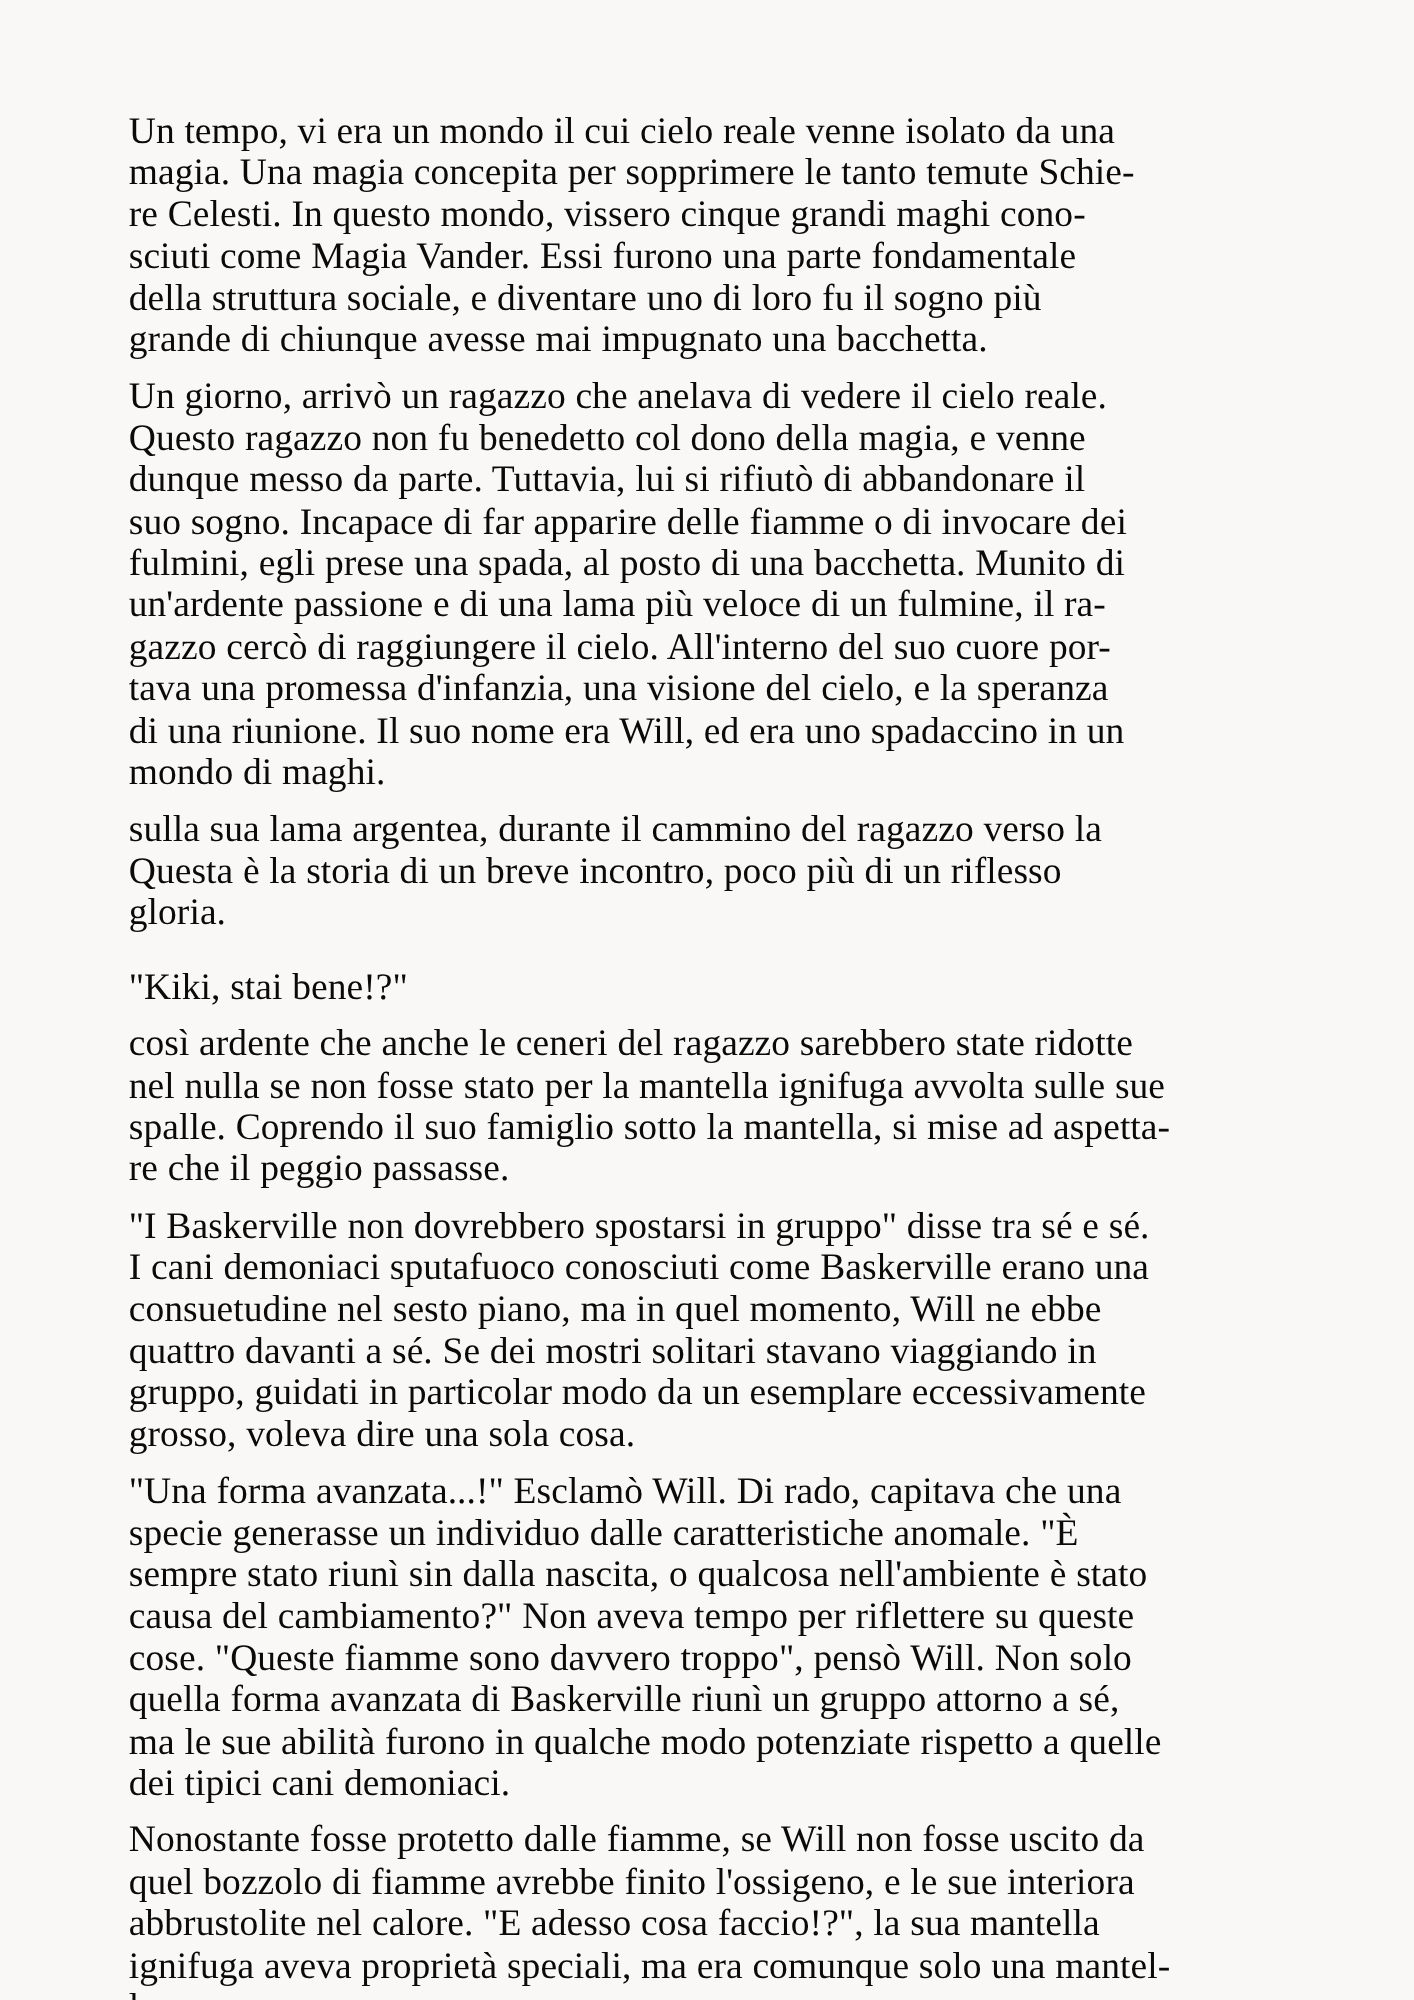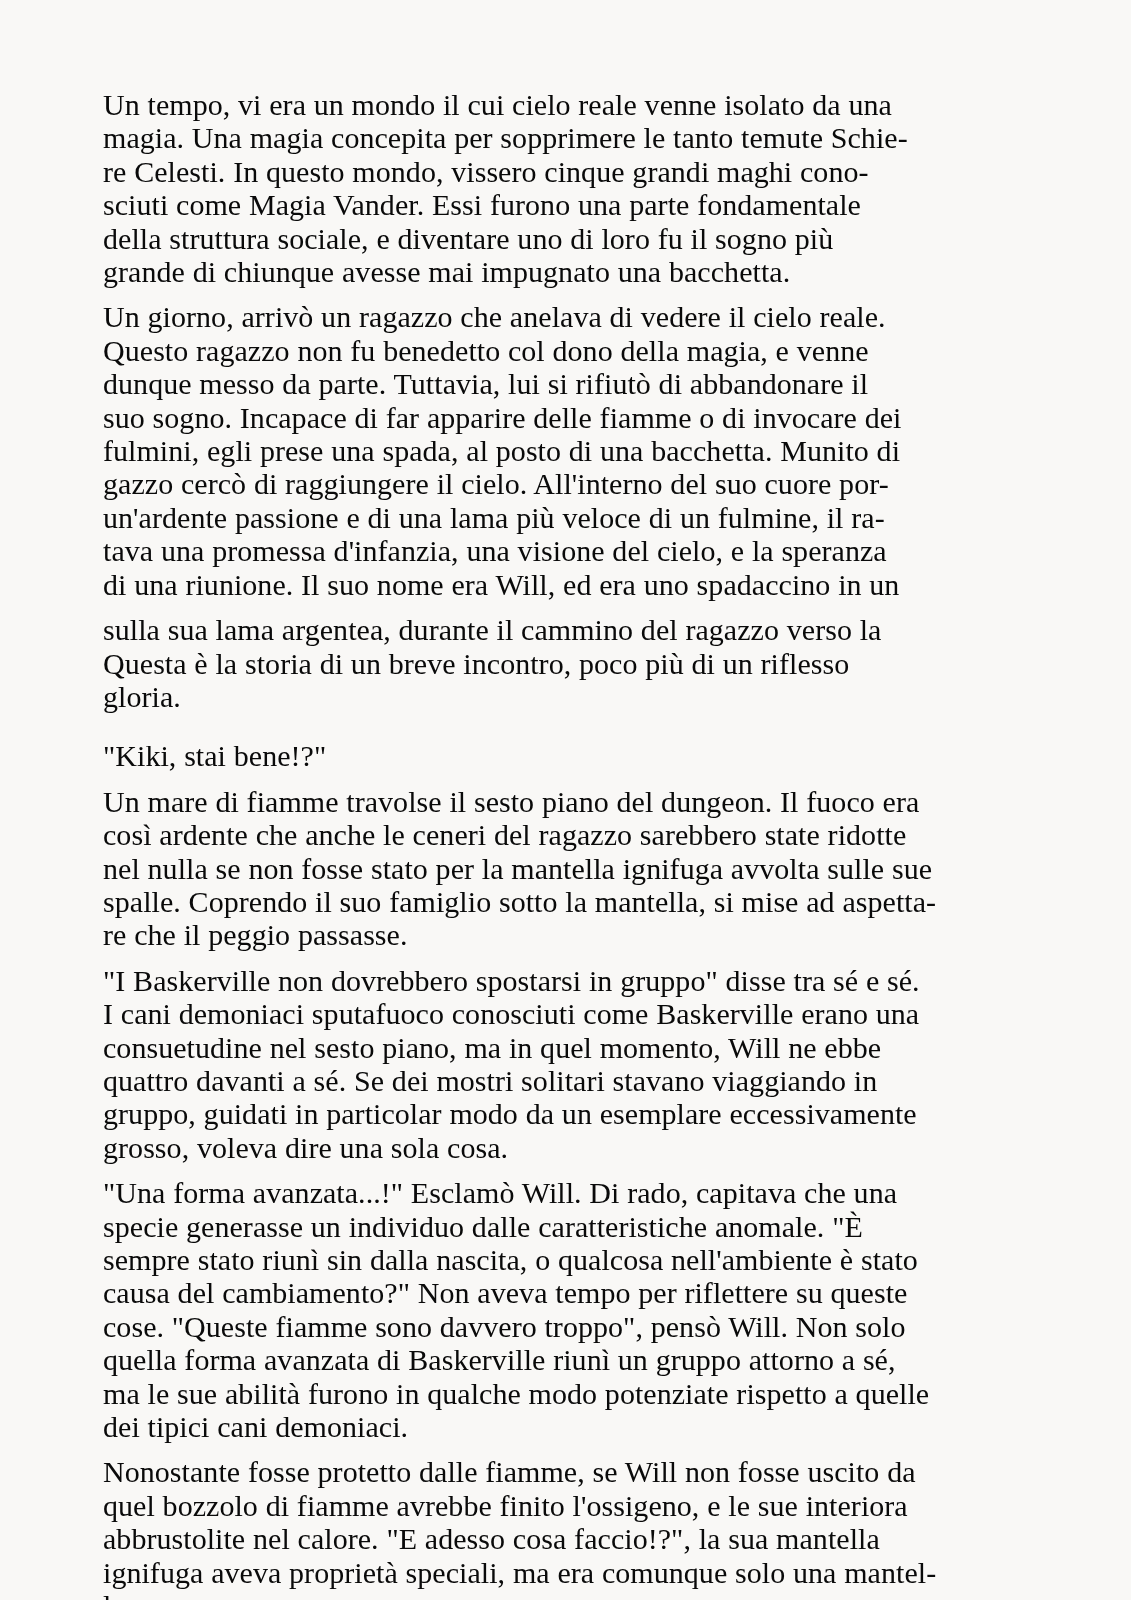--- a/index.html
+++ b/index.html
@@ -64,35 +64,35 @@
         <span class="line">sciuti come Magia Vander. Essi furono una parte fondamentale</span>
         <span class="line">della struttura sociale, e diventare uno di loro fu il sogno più</span>
         <span class="line">grande di chiunque avesse mai impugnato una bacchetta.</span>
       </p>
       <p class="para">
         <span class="line">Un giorno, arrivò un ragazzo che anelava di vedere il cielo reale.</span>
         <span class="line">Questo ragazzo non fu benedetto col dono della magia, e venne</span>
         <span class="line">dunque messo da parte. Tuttavia, lui si rifiutò di abbandonare il</span>
         <span class="line">suo sogno. Incapace di far apparire delle fiamme o di invocare dei</span>
         <span class="line">fulmini, egli prese una spada, al posto di una bacchetta. Munito di</span>
+        <span class="line">un'ardente passione e di una lama più veloce di un fulmine, il ra-</span>
         <span class="line">gazzo cercò di raggiungere il cielo. All'interno del suo cuore por-</span>
-        <span class="line">un'ardente passione e di una lama più veloce di un fulmine, il ra-</span>
         <span class="line">tava una promessa d'infanzia, una visione del cielo, e la speranza</span>
         <span class="line">di una riunione. Il suo nome era Will, ed era uno spadaccino in un</span>
+        <span class="line">mondo di maghi.</span>
       </p>
       <p class="para">
         <span class="line">sulla sua lama argentea, durante il cammino del ragazzo verso la</span>
         <span class="line">Questa è la storia di un breve incontro, poco più di un riflesso</span>
         <span class="line">gloria.</span>
       </p>
       <p class="para spaced-before">
         <span class="line">"Kiki, stai bene!?"</span>
       </p>
       <p class="para">
-        <span class="line">Un mare di fiamme travolse il sesto piano del dungeon. Il fuoco era</span>
         <span class="line">così ardente che anche le ceneri del ragazzo sarebbero state ridotte</span>
         <span class="line">nel nulla se non fosse stato per la mantella ignifuga avvolta sulle sue</span>
         <span class="line">spalle. Coprendo il suo famiglio sotto la mantella, si mise ad aspetta-</span>
         <span class="line">re che il peggio passasse.</span>
       </p>
       <p class="para">
         <span class="line">"I Baskerville non dovrebbero spostarsi in gruppo" disse tra sé e sé.</span>
         <span class="line">I cani demoniaci sputafuoco conosciuti come Baskerville erano una</span>
         <span class="line">consuetudine nel sesto piano, ma in quel momento, Will ne ebbe</span>
         <span class="line">quattro davanti a sé. Se dei mostri solitari stavano viaggiando in</span>

